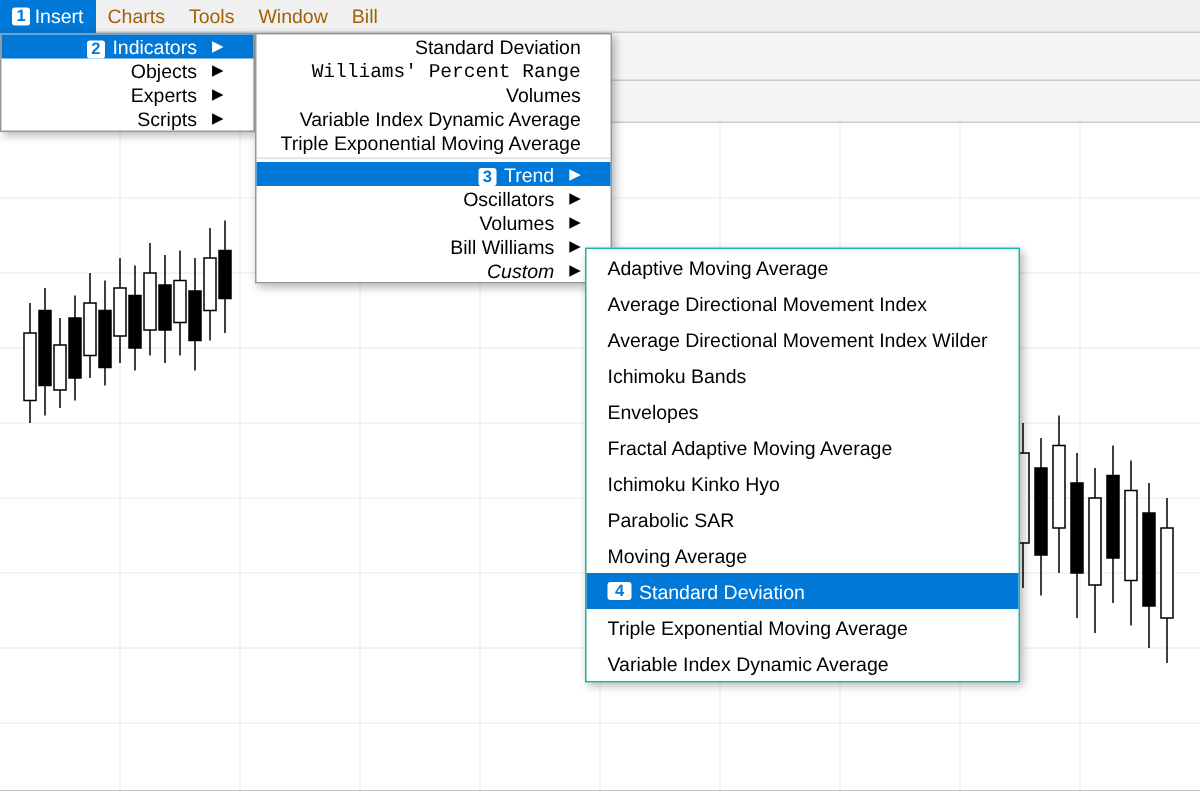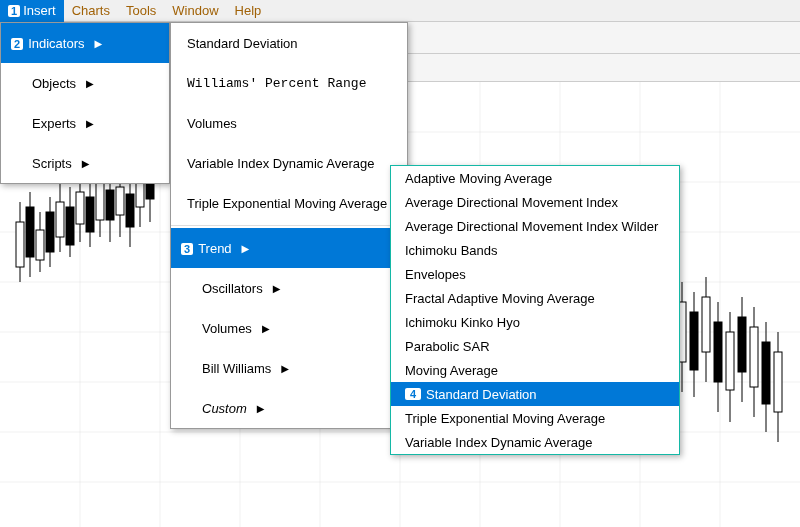--- a/index.html
+++ b/index.html
@@ -157,25 +157,25 @@
       box-shadow: 2px 2px 6px rgba(0,0,0,0.3);
       min-width: 290px;
       z-index: 202;
     }
 
     .menu-item {
       padding: 4px 20px 4px 10px;
       cursor: pointer;
       display: flex;
       align-items: center;
-      justify-content: flex-start;
+      justify-content: flex-end;
       white-space: nowrap;
       color: #000;
       font-size: 13px;
-      height: 40px;
+      height: 16px;
     }
     .menu-item.active {
       background: #0078d7;
       color: #fff;
     }
     .menu-item .item-badge {
       background: #0078d7;
       color: #fff;
       font-size: 11px;
       font-weight: bold;
@@ -243,21 +243,21 @@
   <div class="menubar-item">
     <span>Charts</span>
   </div>
   <div class="menubar-item">
     <span>Tools</span>
   </div>
   <div class="menubar-item">
     <span>Window</span>
   </div>
   <div class="menubar-item">
-    <span>Help</span>
+    <span>Bill</span>
   </div>
 </div>
 
 <div class="toolbar">
   <div class="toolbar-btn">↩</div>
   <div class="toolbar-btn">↪</div>
   <div class="toolbar-separator"></div>
   <div class="toolbar-btn">📄</div>
   <div class="toolbar-btn">💾</div>
   <div class="toolbar-separator"></div>

